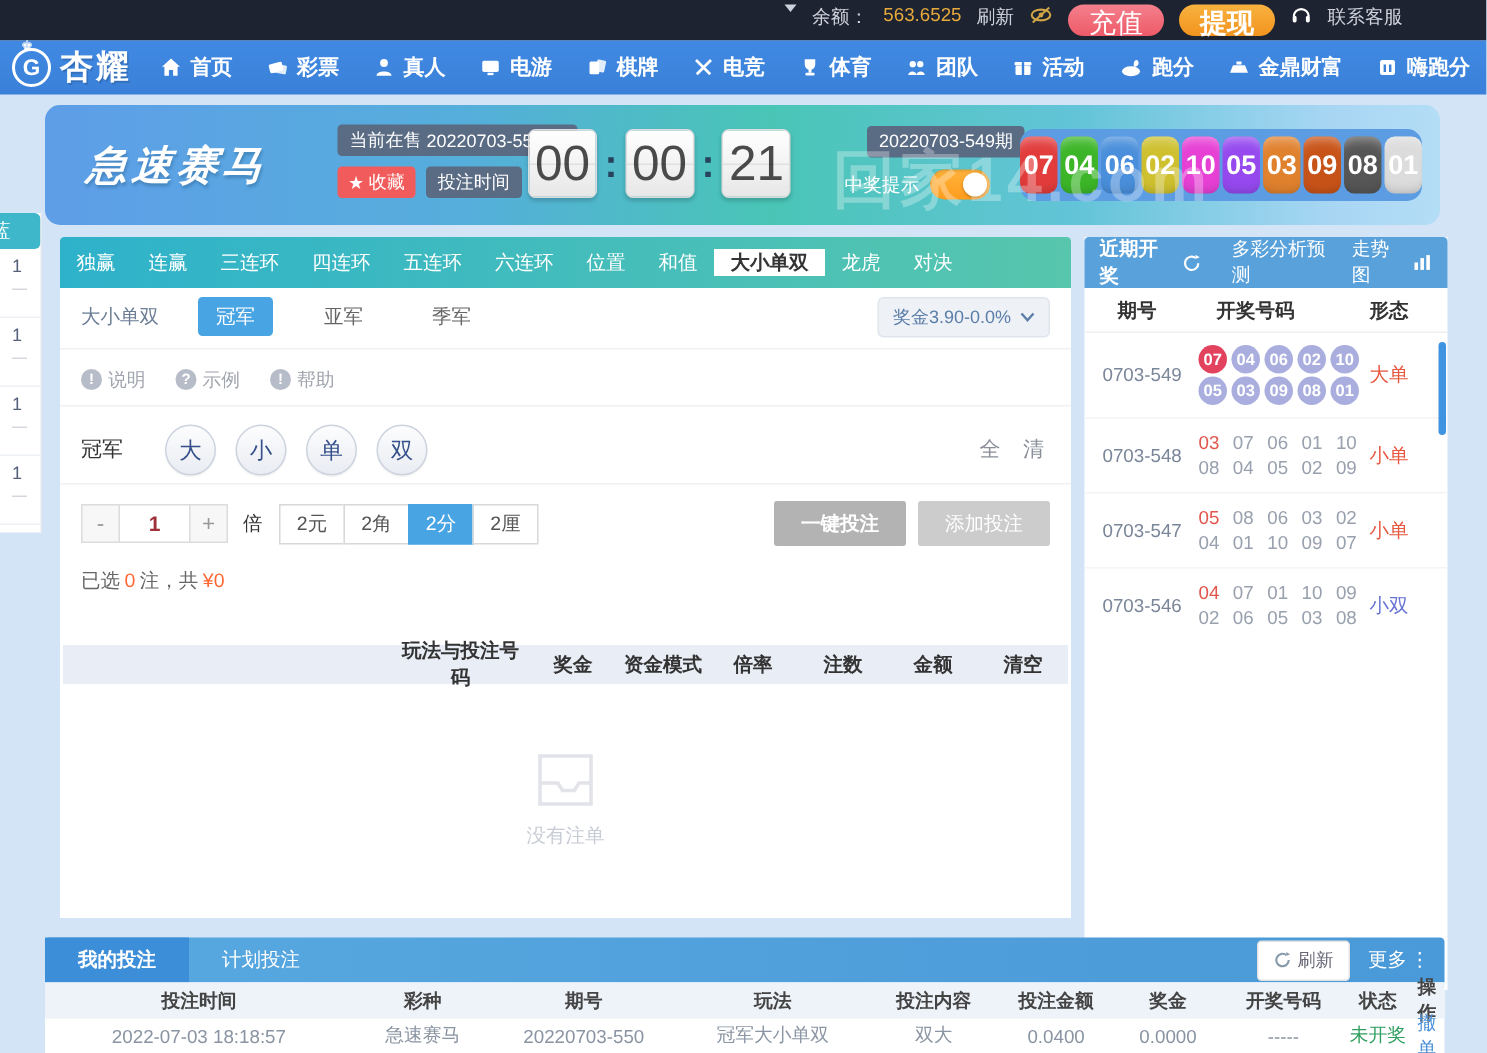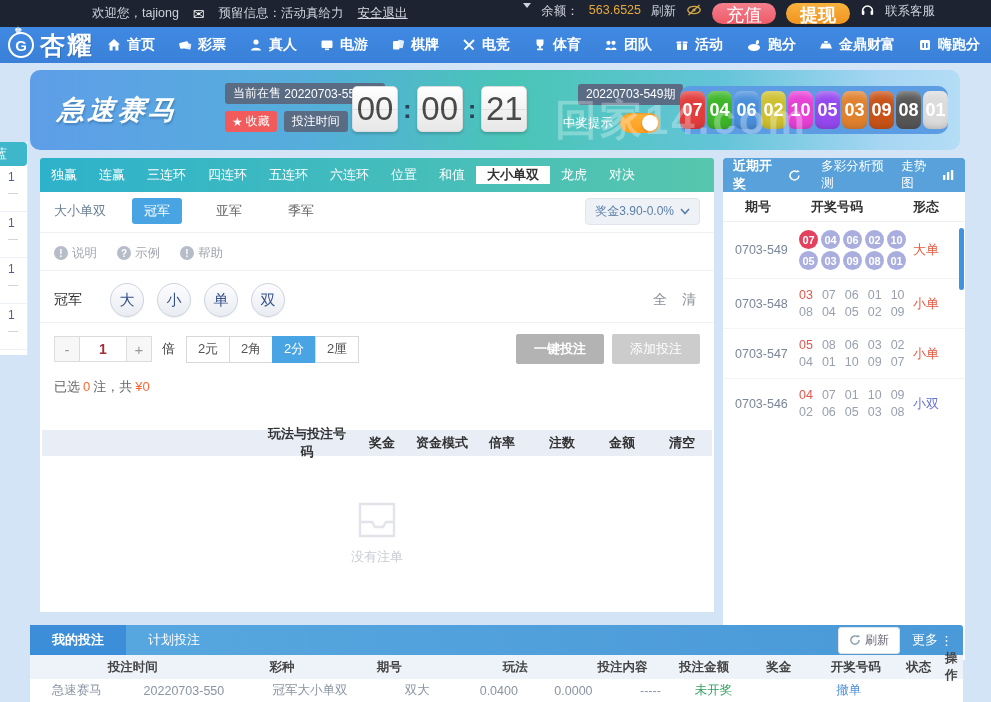--- a/index.html
+++ b/index.html
@@ -17,21 +17,21 @@
   .pill { border:none; color:#fff; font-size:18px; width:64px; height:21px; border-radius:12px; cursor:pointer; }
   .pill.recharge { background:linear-gradient(#f4808d,#ee5a68); }
   .pill.withdraw { background:linear-gradient(#f8b23f,#f2931f);font-weight:bold; }
   .eyeslash, .headset { display:inline-block; vertical-align:middle; }
 
   
   #nav { position:absolute; top:27px; left:0; width:991px; height:36px; background:linear-gradient(#4089e2,#3a80d8); display:flex; align-items:center; color:#fff; }
   #brand { display:flex; align-items:center; gap:6px; margin-left:8px; width:185px; }
   .brand-badge { width:26px; height:26px; border-radius:50%; border:2px solid #fff; display:flex; align-items:center; justify-content:center; font-weight:bold; font-size:15px; position:relative; }
   .brand-badge .crown { position:absolute; top:-9px; left:4px; font-size:9px; }
-  .brand-name { font-size:25px; font-weight:bold; letter-spacing:2px; text-shadow:1px 1px 0 rgba(0,0,0,.15); }
+  .brand-name { font-size:22px; font-weight:bold; letter-spacing:2px; text-shadow:1px 1px 0 rgba(0,0,0,.15); }
   #nav ul { list-style:none; display:flex; align-items:center; }
   #nav li { display:flex; align-items:center; gap:5px; padding:0 11px; font-size:14px; font-weight:bold; cursor:pointer; white-space:nowrap; }
   #nav li svg { display:block; }
 
   
   #gamebar { position:absolute; top:70px; left:30px; width:930px; height:80px; border-radius:10px;
     background:linear-gradient(90deg,#5e9ee8 0%,#55aedb 30%,#49c5b6 52%,#63c4d8 74%,#a7d6f3 92%,#b4ddf6 100%); }
   #game-logo { position:absolute; left:28px; top:22px; color:#fff; font-size:27px; font-weight:bold; font-style:italic; letter-spacing:3px; text-shadow:1px 2px 2px rgba(30,80,120,.35); transform:skewX(-4deg); }
   .badge { display:inline-flex; align-items:center; justify-content:center; background:#5a6b84; color:#fff; font-size:12px; border-radius:3px; padding:2px 8px; }
   #selling { position:absolute; left:195px; top:13px; }
@@ -129,26 +129,20 @@
   .c-amt{width:8.5%;} .c-prz{width:7.5%;} .c-res{width:9%;} .c-st{width:4.5%;} .c-op{flex:1;}
   .status-open { color:#2f9e5f; }
   .cancel-link { color:#4a90d9; cursor:pointer; }
 
   svg.ic { display:block; }
 </style>
 </head>
 <body>
 
 <div id="topbar">
-  <div class="lft">
-    <span>欢迎您，tajiong</span>
-    <span class="mail-glyph">✉</span>
-    <span>预留信息：活动真给力</span>
-    <span class="logout">安全退出</span>
-  </div>
   <div class="rgt">
     <span class="caret-down"></span>
     <span>余额：</span>
     <span class="bal-val">563.6525</span>
     <span>刷新</span>
     <svg class="eyeslash" width="16" height="14" viewBox="0 0 16 14">
         <ellipse cx="8" cy="7" rx="6.2" ry="3.6" fill="none" stroke="#cfa545" stroke-width="1.4"></ellipse>
         <circle cx="8" cy="7" r="1.6" fill="#cfa545"></circle>
         <line x1="2.5" y1="12" x2="13.5" y2="2" stroke="#cfa545" stroke-width="1.4"></line>
       </svg>
@@ -549,20 +543,21 @@
     <span class="btc c-iss">期号</span>
     <span class="btc c-play">玩法</span>
     <span class="btc c-cont">投注内容</span>
     <span class="btc c-amt">投注金额</span>
     <span class="btc c-prz">奖金</span>
     <span class="btc c-res">开奖号码</span>
     <span class="btc c-st">状态</span>
     <span class="btc c-op">操作</span>
   </div>
   <div class="bt-row">
+    <span class="btc c-time">2022-07-03 18:18:57</span>
     <span class="btc c-lot">急速赛马</span>
     <span class="btc c-iss">20220703-550</span>
     <span class="btc c-play">冠军大小单双</span>
     <span class="btc c-cont">双大</span>
     <span class="btc c-amt">0.0400</span>
     <span class="btc c-prz">0.0000</span>
     <span class="btc c-res">-----</span>
     <span class="btc c-st status-open" style="color: rgb(47, 158, 95);">未开奖</span>
     <span class="btc c-op cancel-link" style="color: rgb(74, 144, 217);">撤单</span>
   </div>

